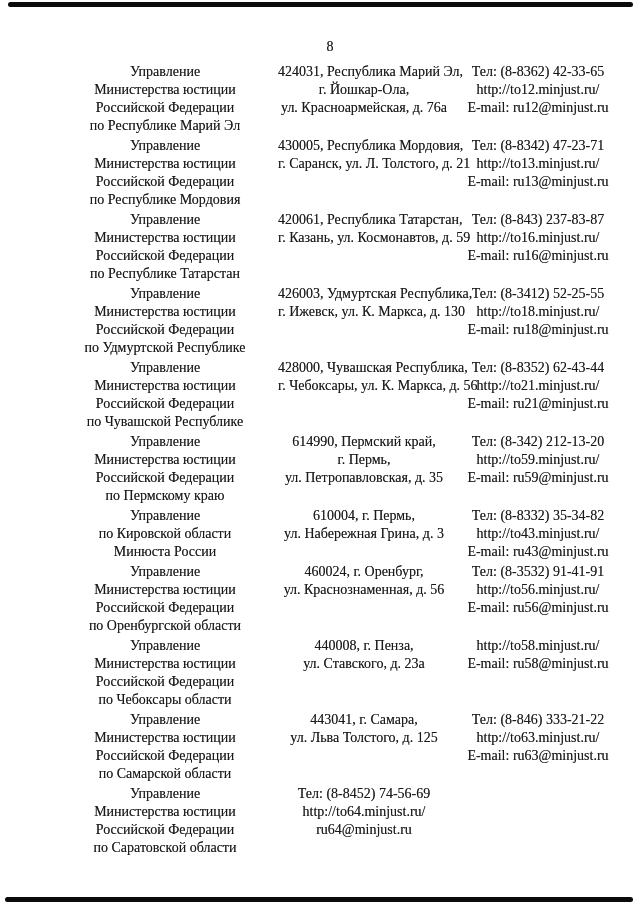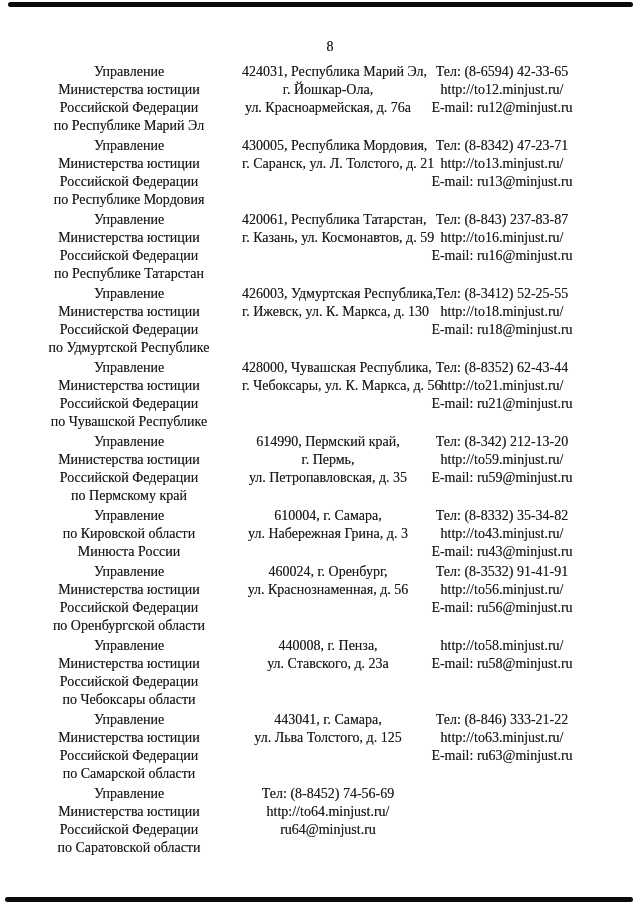--- a/index.html
+++ b/index.html
@@ -34,21 +34,21 @@
     text-shadow: 0 0 0.5px rgba(40,40,40,0.6);
   }
   .table {
     position: absolute;
     top: 63px; left: 0;
     width: 640px;
   }
   .row {
     display: grid;
     grid-template-columns: 226px 172px 176px;
-    padding-left: 16px;
+    padding-left: 52px;
     margin-bottom: 2px;
     align-items: start;
   }
   .cell {
     text-align: center;
     font-size: 14px;
     line-height: 18px;
     text-shadow: 0 0 0.5px rgba(40,40,40,0.6);
   }
   .cell .line { white-space: nowrap; }
@@ -66,21 +66,21 @@
           <div class="line">Министерства юстиции</div>
           <div class="line">Российской Федерации</div>
           <div class="line">по Республике Марий Эл</div>
         </div>
         <div class="cell">
           <div class="line">424031, Республика Марий Эл,</div>
           <div class="line">г. Йошкар-Ола,</div>
           <div class="line">ул. Красноармейская, д. 76а</div>
         </div>
         <div class="cell">
-          <div class="line">Тел: (8-6594) 42-33-65</div>
+          <div class="line">Тел: (8-8362) 42-33-65</div>
           <div class="line">http://to12.minjust.ru/</div>
           <div class="line">E-mail: ru12@minjust.ru</div>
         </div>
       </div>
       <div class="row">
         <div class="cell">
           <div class="line">Управление</div>
           <div class="line">Министерства юстиции</div>
           <div class="line">Российской Федерации</div>
           <div class="line">по Республике Мордовия</div>
@@ -144,41 +144,41 @@
           <div class="line">Тел: (8-8352) 62-43-44</div>
           <div class="line">http://to21.minjust.ru/</div>
           <div class="line">E-mail: ru21@minjust.ru</div>
         </div>
       </div>
       <div class="row">
         <div class="cell">
           <div class="line">Управление</div>
           <div class="line">Министерства юстиции</div>
           <div class="line">Российской Федерации</div>
-          <div class="line">по Пермскому край</div>
+          <div class="line">по Пермскому краю</div>
         </div>
         <div class="cell">
           <div class="line">614990, Пермский край,</div>
           <div class="line">г. Пермь,</div>
           <div class="line">ул. Петропавловская, д. 35</div>
         </div>
         <div class="cell">
           <div class="line">Тел: (8-342) 212-13-20</div>
           <div class="line">http://to59.minjust.ru/</div>
           <div class="line">E-mail: ru59@minjust.ru</div>
         </div>
       </div>
       <div class="row">
         <div class="cell">
           <div class="line">Управление</div>
           <div class="line">по Кировской области</div>
           <div class="line">Минюста России</div>
         </div>
         <div class="cell">
-          <div class="line">610004, г. Самара,</div>
+          <div class="line">610004, г. Пермь,</div>
           <div class="line">ул. Набережная Грина, д. 3</div>
         </div>
         <div class="cell">
           <div class="line">Тел: (8-8332) 35-34-82</div>
           <div class="line">http://to43.minjust.ru/</div>
           <div class="line">E-mail: ru43@minjust.ru</div>
         </div>
       </div>
       <div class="row">
         <div class="cell">

